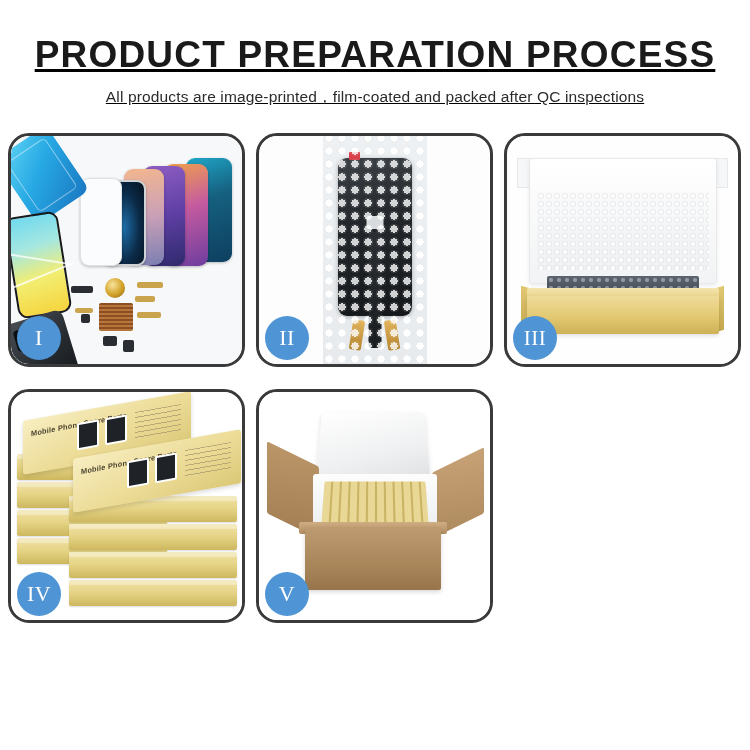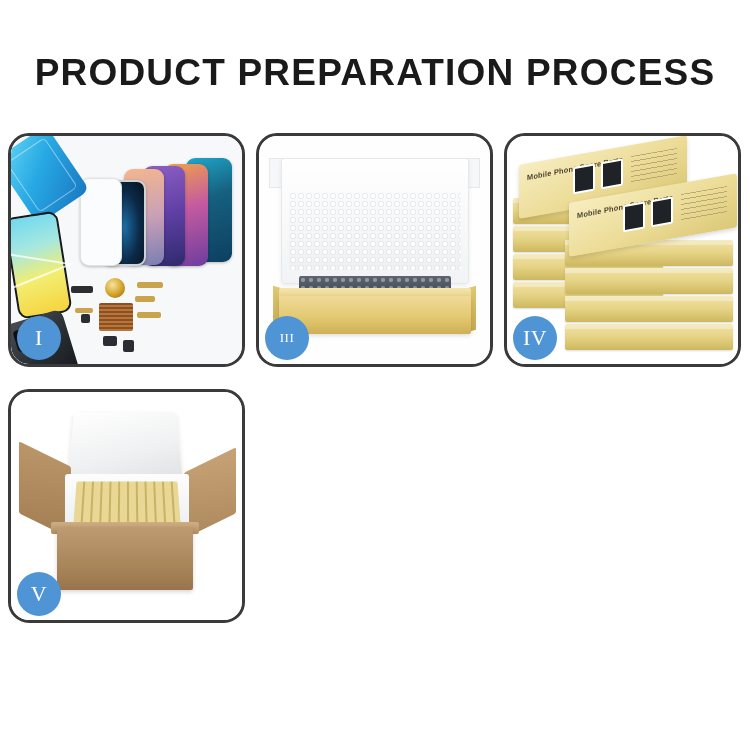--- a/index.html
+++ b/index.html
@@ -11,22 +11,23 @@
     width: 750px;
     height: 750px;
     font-family: "Liberation Sans", sans-serif;
     overflow: hidden;
     position: relative;
   }
 
   
   .header {
     width: 750px;
-    padding-top: 54px;
+    padding-top: 36px;
     text-align: center;
+    text-decoration: underline;
   }
   .page-title {
     font-family: "Liberation Sans", sans-serif;
     font-size: 37px;
     font-weight: bold;
     color: #1a1a1a;
     letter-spacing: 1.2px;
     line-height: 1.05;
     margin: 0;
     white-space: nowrap;
@@ -80,21 +81,21 @@
     background: #4f94d4;
     color: #ffffff;
     font-family: "Liberation Serif", serif;
     font-size: 22px;
     line-height: 44px;
     text-align: center;
     letter-spacing: 0.5px;
     z-index: 40;
     user-select: none;
   }
-  .badge.wide { font-size: 13px; }
+  .badge.wide { font-size: 21px; }
 
   
   .p1-bg { position:absolute; inset:0; background:#f7f8f9; }
   .scr {
     position: absolute;
     border-radius: 9px;
     box-shadow: 0 1px 3px rgba(0,0,0,.25);
   }
   
   .p1-film {
@@ -410,20 +411,21 @@
   .p6-tab2 {
     position:absolute; left:36px; top:160px; width:18px; height:20px;
     background: rgba(0,0,0,.07); transform: skewY(12deg);
   }
 </style>
 </head>
 <body>
 
 <div class="header">
   <h1 class="page-title">PRODUCT PREPARATION PROCESS</h1>
+  <p class="page-subtitle">All products are image-printed，film-coated and packed after QC inspections</p>
 </div>
 
 <div class="grid">
 
   <div class="panel">
     <div class="panel-stage">
       <div class="p1-bg"></div>
       <div class="scr p1-ph5"></div>
       <div class="scr p1-ph4"></div>
       <div class="scr p1-ph3"></div>
@@ -440,20 +442,34 @@
       <div class="p1-chip" style="left:92px; top:200px; width:14px; height:10px;"></div>
       <div class="p1-chip" style="left:112px; top:204px; width:11px; height:12px;"></div>
       <div class="p1-flex" style="left:126px; top:146px; width:26px; height:6px;"></div>
       <div class="p1-flex" style="left:124px; top:160px; width:20px; height:6px;"></div>
       <div class="p1-flex" style="left:126px; top:176px; width:24px; height:6px;"></div>
       <div class="p1-flex" style="left:64px; top:172px; width:18px; height:5px;"></div>
     </div>
     <div class="badge">I</div>
   </div>
 
+  <div class="panel">
+    <div class="panel-stage">
+      <div class="p2-bg"></div>
+      <div class="p2-wrap"></div>
+      <div class="p2-lcd"></div>
+      <div class="p2-flexribbon"></div>
+      <div class="p2-connector"></div>
+      <div class="p2-gold-l"></div>
+      <div class="p2-gold-r"></div>
+      <div class="p2-redmark"></div>
+      <div class="p2-bubbles"></div>
+    </div>
+    <div class="badge">II</div>
+  </div>
 
   <div class="panel">
     <div class="panel-stage">
       <div class="p3-bg"></div>
       <div class="p3-earl"></div>
       <div class="p3-earr"></div>
       <div class="p3-lidback"></div>
       <div class="p3-foam"></div>
       <div class="p3-parts"></div>
       <div class="p3-boxleft"></div>

